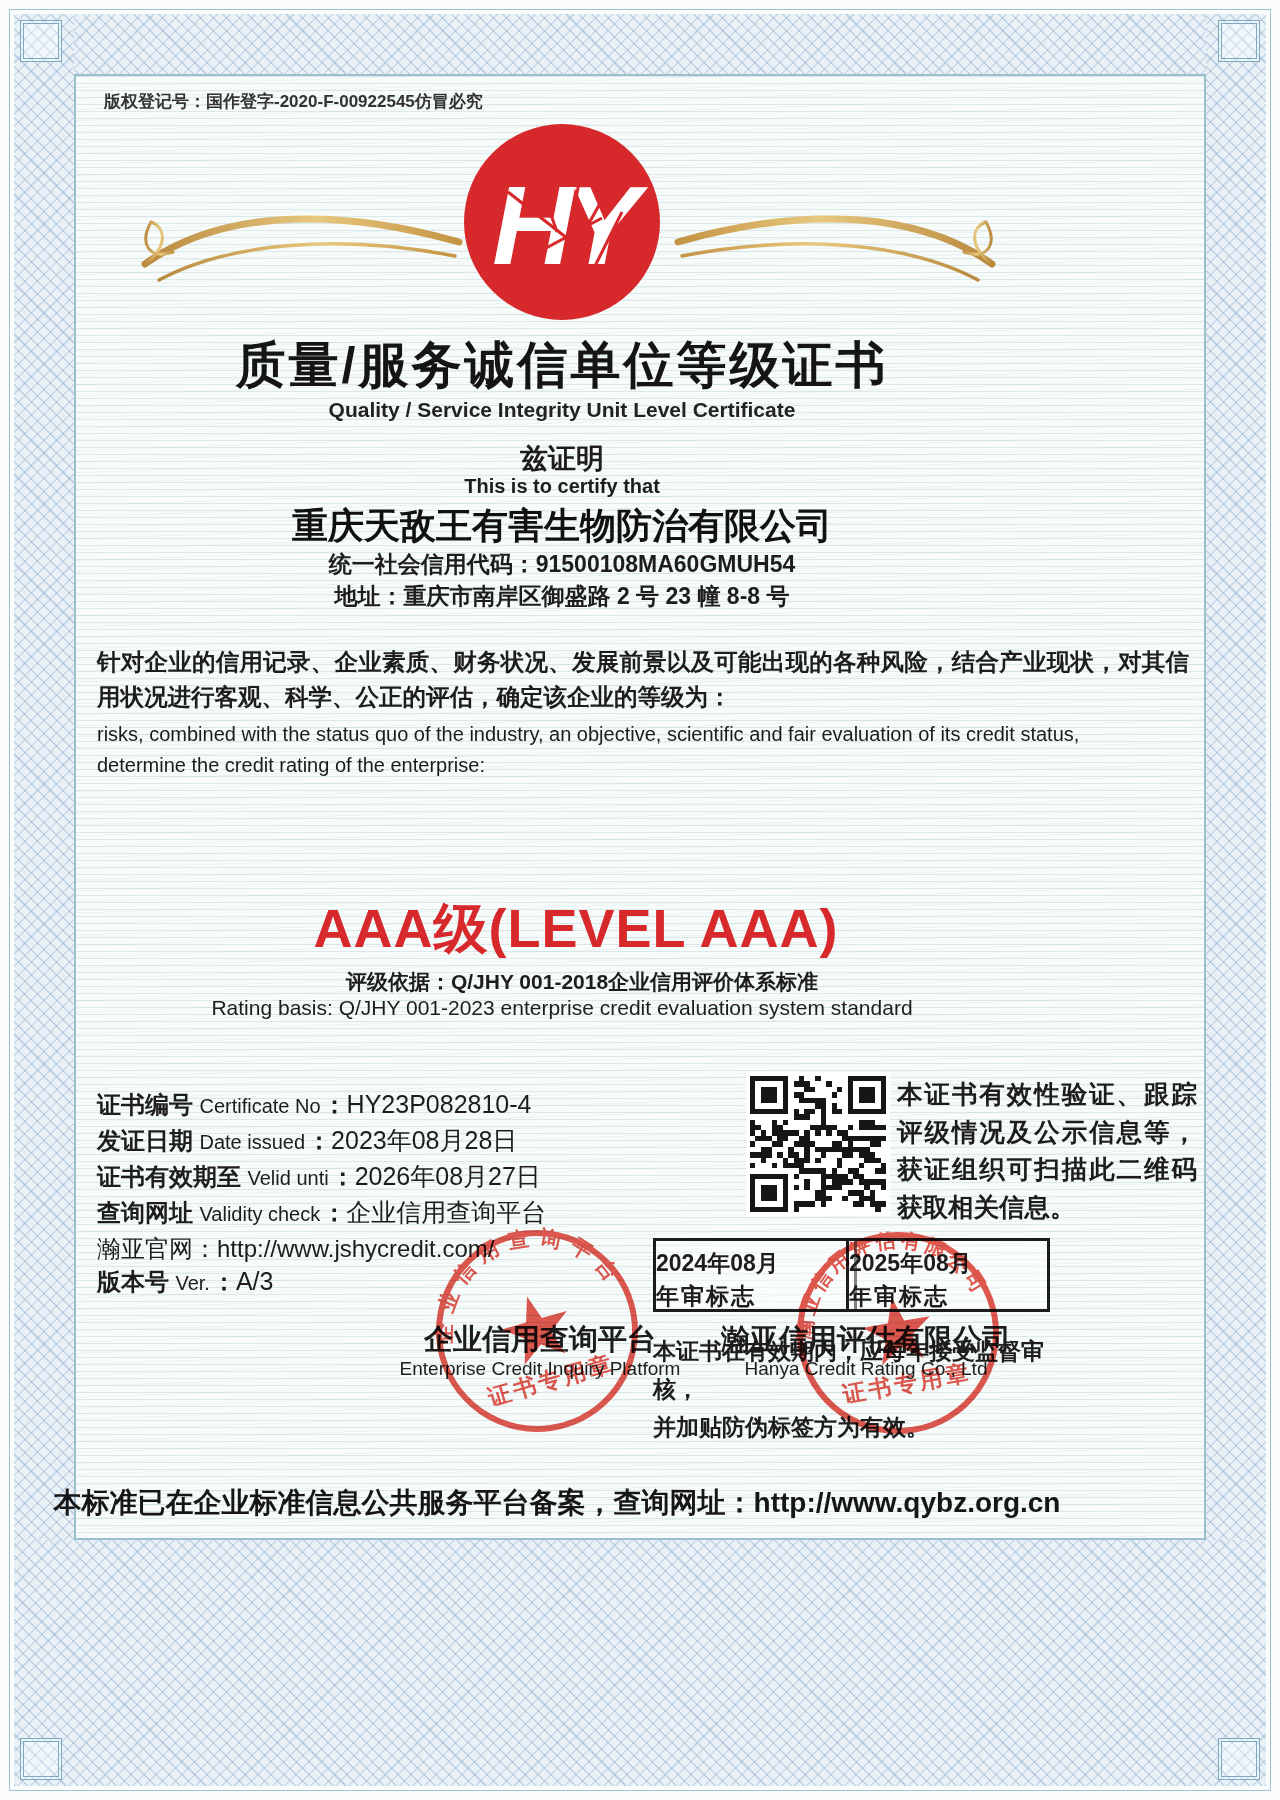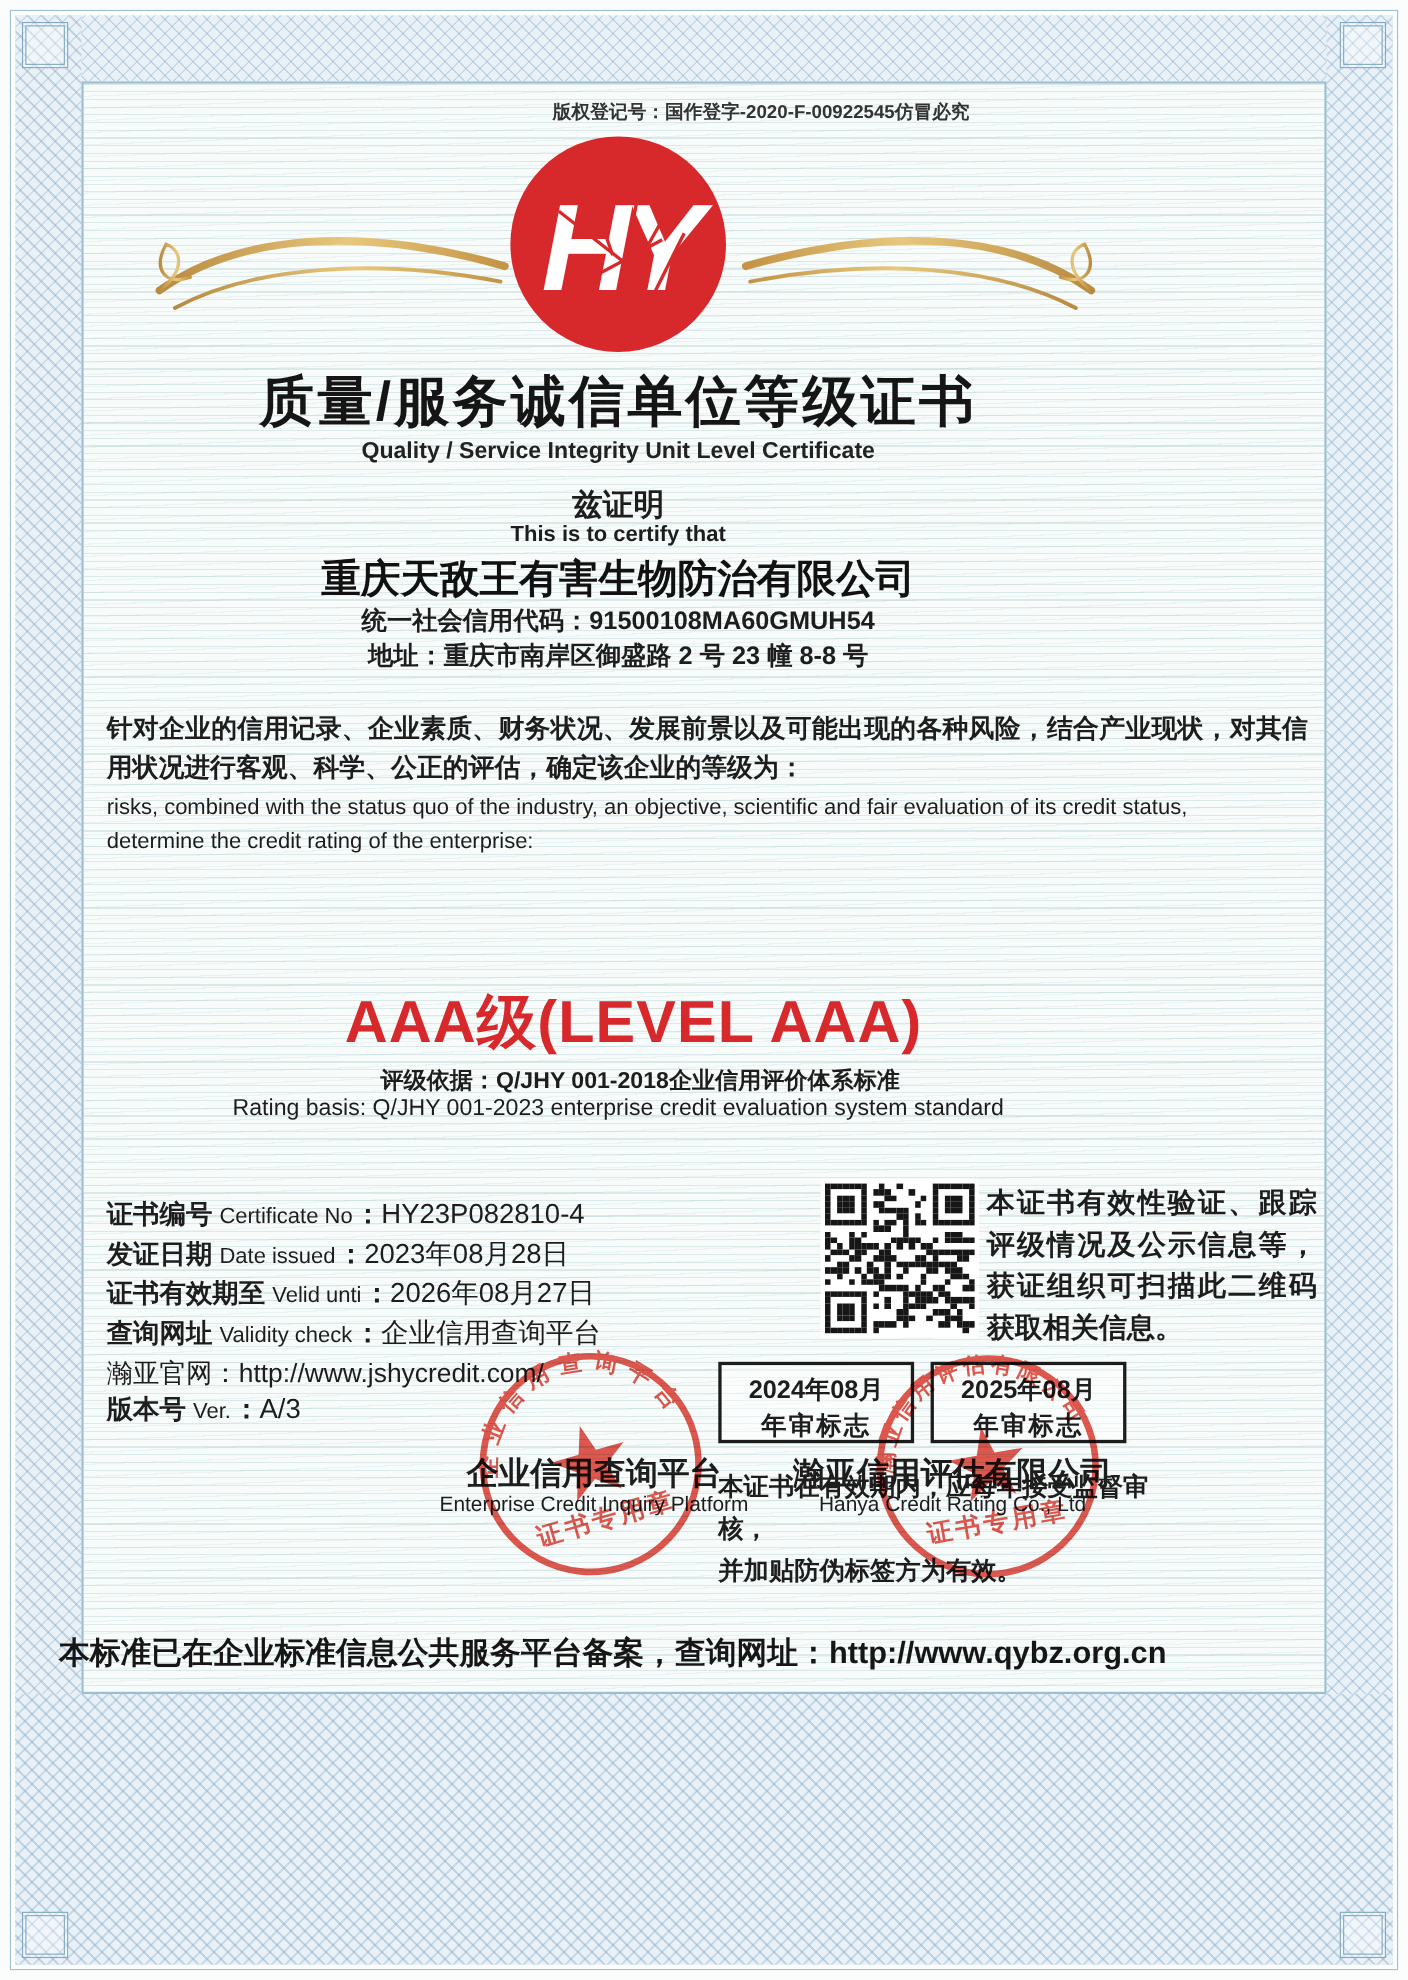--- a/index.html
+++ b/index.html
@@ -20,21 +20,21 @@
   .inner-area{ position:absolute; left:74px; top:74px; right:74px; bottom:260px; z-index:1;
     border:2px solid #9bbfce;
     background:
       repeating-linear-gradient(180deg, rgba(108,158,168,.20) 0 1px, transparent 1px 7px),
       repeating-linear-gradient(178deg, rgba(140,180,205,.12) 0 1px, transparent 1px 11px),
       #f7fbfa;}
   
   .abs{ position:absolute; z-index:3;}
   .ctr{ position:absolute; z-index:3; left:0; width:1124px; text-align:center;}
   
-  .copyright{ top:90px; left:104px; width:1176px; text-align:center; font-size:17px; font-weight:600; color:#333;}
+  .copyright{ top:90px; left:104px; width:1176px; text-align:left; font-size:17px; font-weight:600; color:#333;}
   .logo{ top:122px; left:462px; width:200px; height:200px;}
   .flourish{ top:192px;}
   .flourish.left{ left:135px;}
   .flourish.right{ left:672px; transform:scaleX(-1);}
   .title{ top:332px; font-size:50px; font-weight:bold; letter-spacing:3px; color:#151515;}
   .subtitle{ top:398px; font-size:21px; font-weight:600; color:#222;}
   .certify-zh{ top:440px; font-size:28px; font-weight:600;}
   .certify-en{ top:475px; font-size:20px; font-weight:600;}
   .company{ top:502px; font-size:36px; font-weight:bold; color:#111;}
   .credit-code{ top:549px; font-size:23px; font-weight:600;}
@@ -50,22 +50,22 @@
   .info .row{ line-height:33px; white-space:nowrap;}
   .lab-zh{ font-size:24px; font-weight:bold;}
   .lab-en{ font-size:20px; font-weight:400; padding:0 2px;margin-top:16px;}
   .val{ font-size:25px; font-weight:500;}
   .plain{ font-size:24px; font-weight:500;}
   
   .qr{ top:1072px; left:746px; width:144px; height:144px; background:#fff; padding:4px;
        display:grid; grid-template-columns:repeat(25,1fr); grid-template-rows:repeat(25,1fr);}
   .qr div.on{ background:#161616;}
   .qr-note{ top:1076px; left:897px; width:300px; font-size:25.5px; font-weight:600; line-height:37.5px; text-align:justify;}
-  .year-box{ position:absolute; z-index:3; top:1238px; width:178px; height:74px; border:3px solid #1c1c1c;
-       text-align:center; font-size:23px; font-weight:600; background:rgba(255,255,255,.45);}
+  .year-box{ position:absolute; z-index:3; top:1238px; width:204px; height:74px; border:3px solid #1c1c1c;
+       text-align:left; font-size:23px; font-weight:600; background:rgba(255,255,255,.45);}
   .year-box .l1{ margin-top:7px;}
   .year-box .l2{ margin-top:2px; letter-spacing:2px;}
   .yb1{ left:653px;} .yb2{ left:846px;}
   .annual-note{ top:1332px; left:653px; width:420px; font-size:23px; font-weight:600; line-height:38px;}
   
   .org-zh{ position:absolute; z-index:3; top:1320px; width:600px; text-align:center; font-size:29px; font-weight:bold;}
   .org-en{ position:absolute; z-index:3; top:1358px; width:600px; text-align:center; font-size:19px; font-weight:500;}
   .org-left{ left:240px;} .org-right{ left:566px;}
   .stamp{ position:absolute; z-index:4; width:210px; height:210px; opacity:.82; mix-blend-mode:multiply;}
   .stamp-left{ left:432px; top:1226px; transform:rotate(-16deg);}

